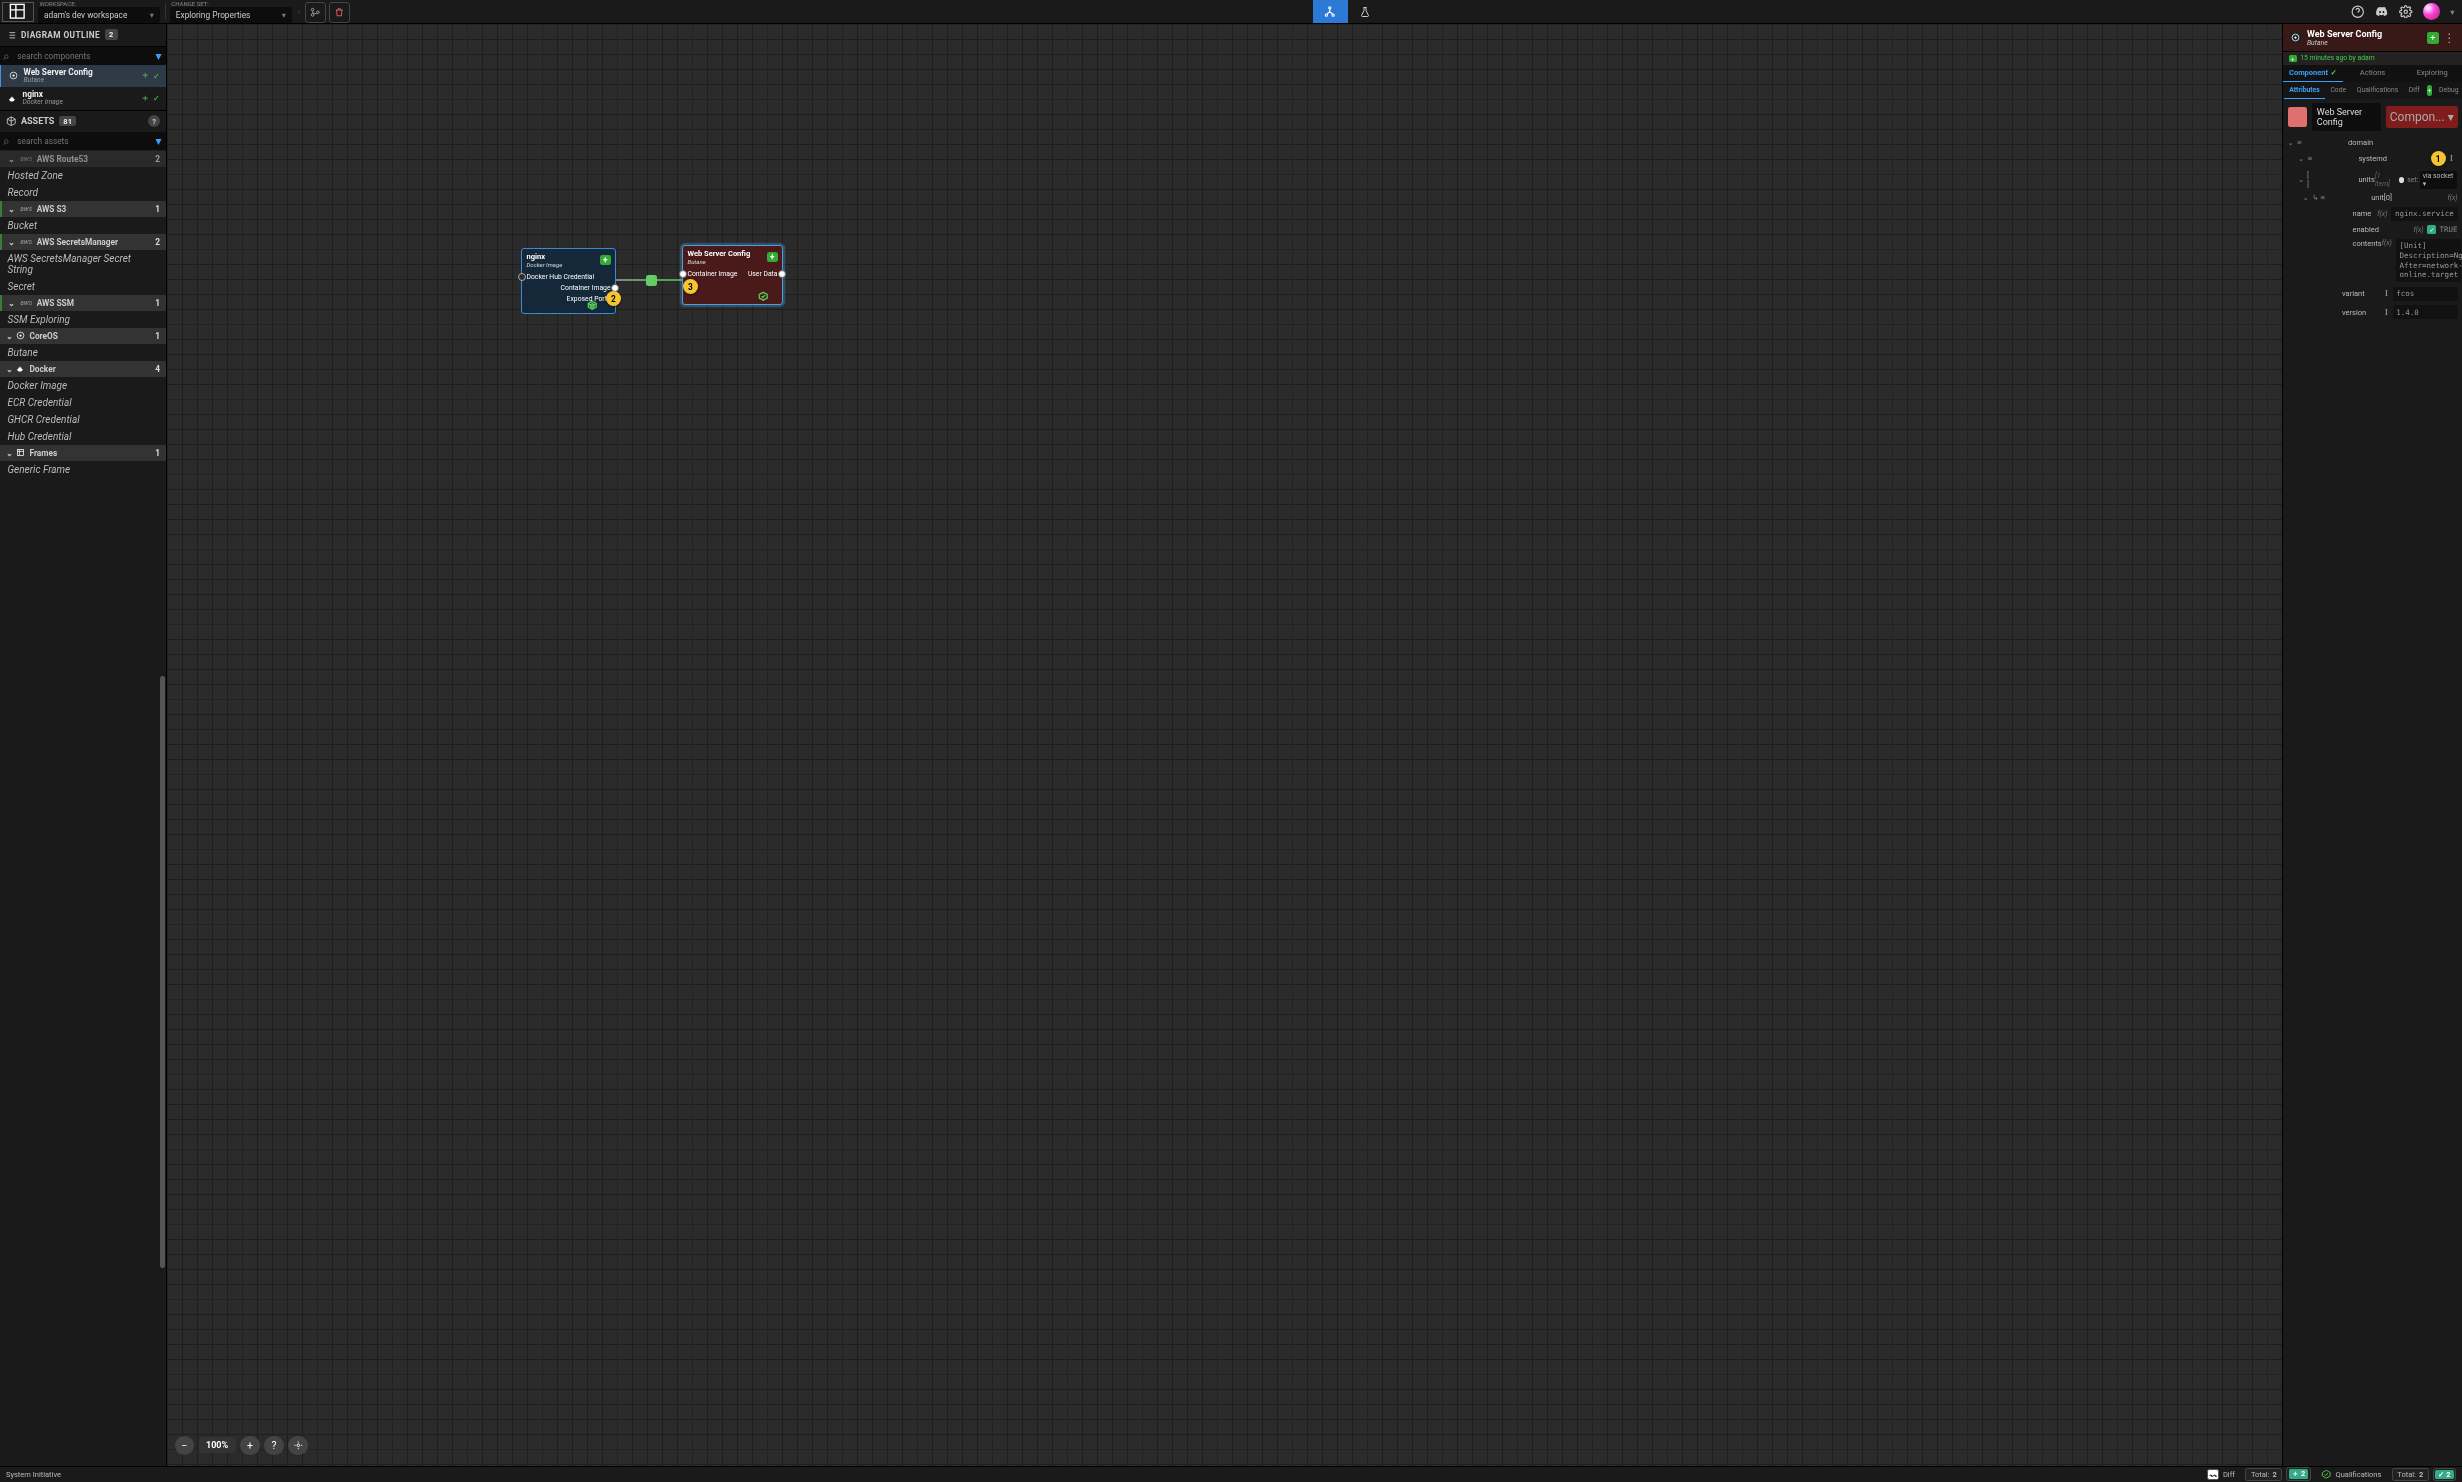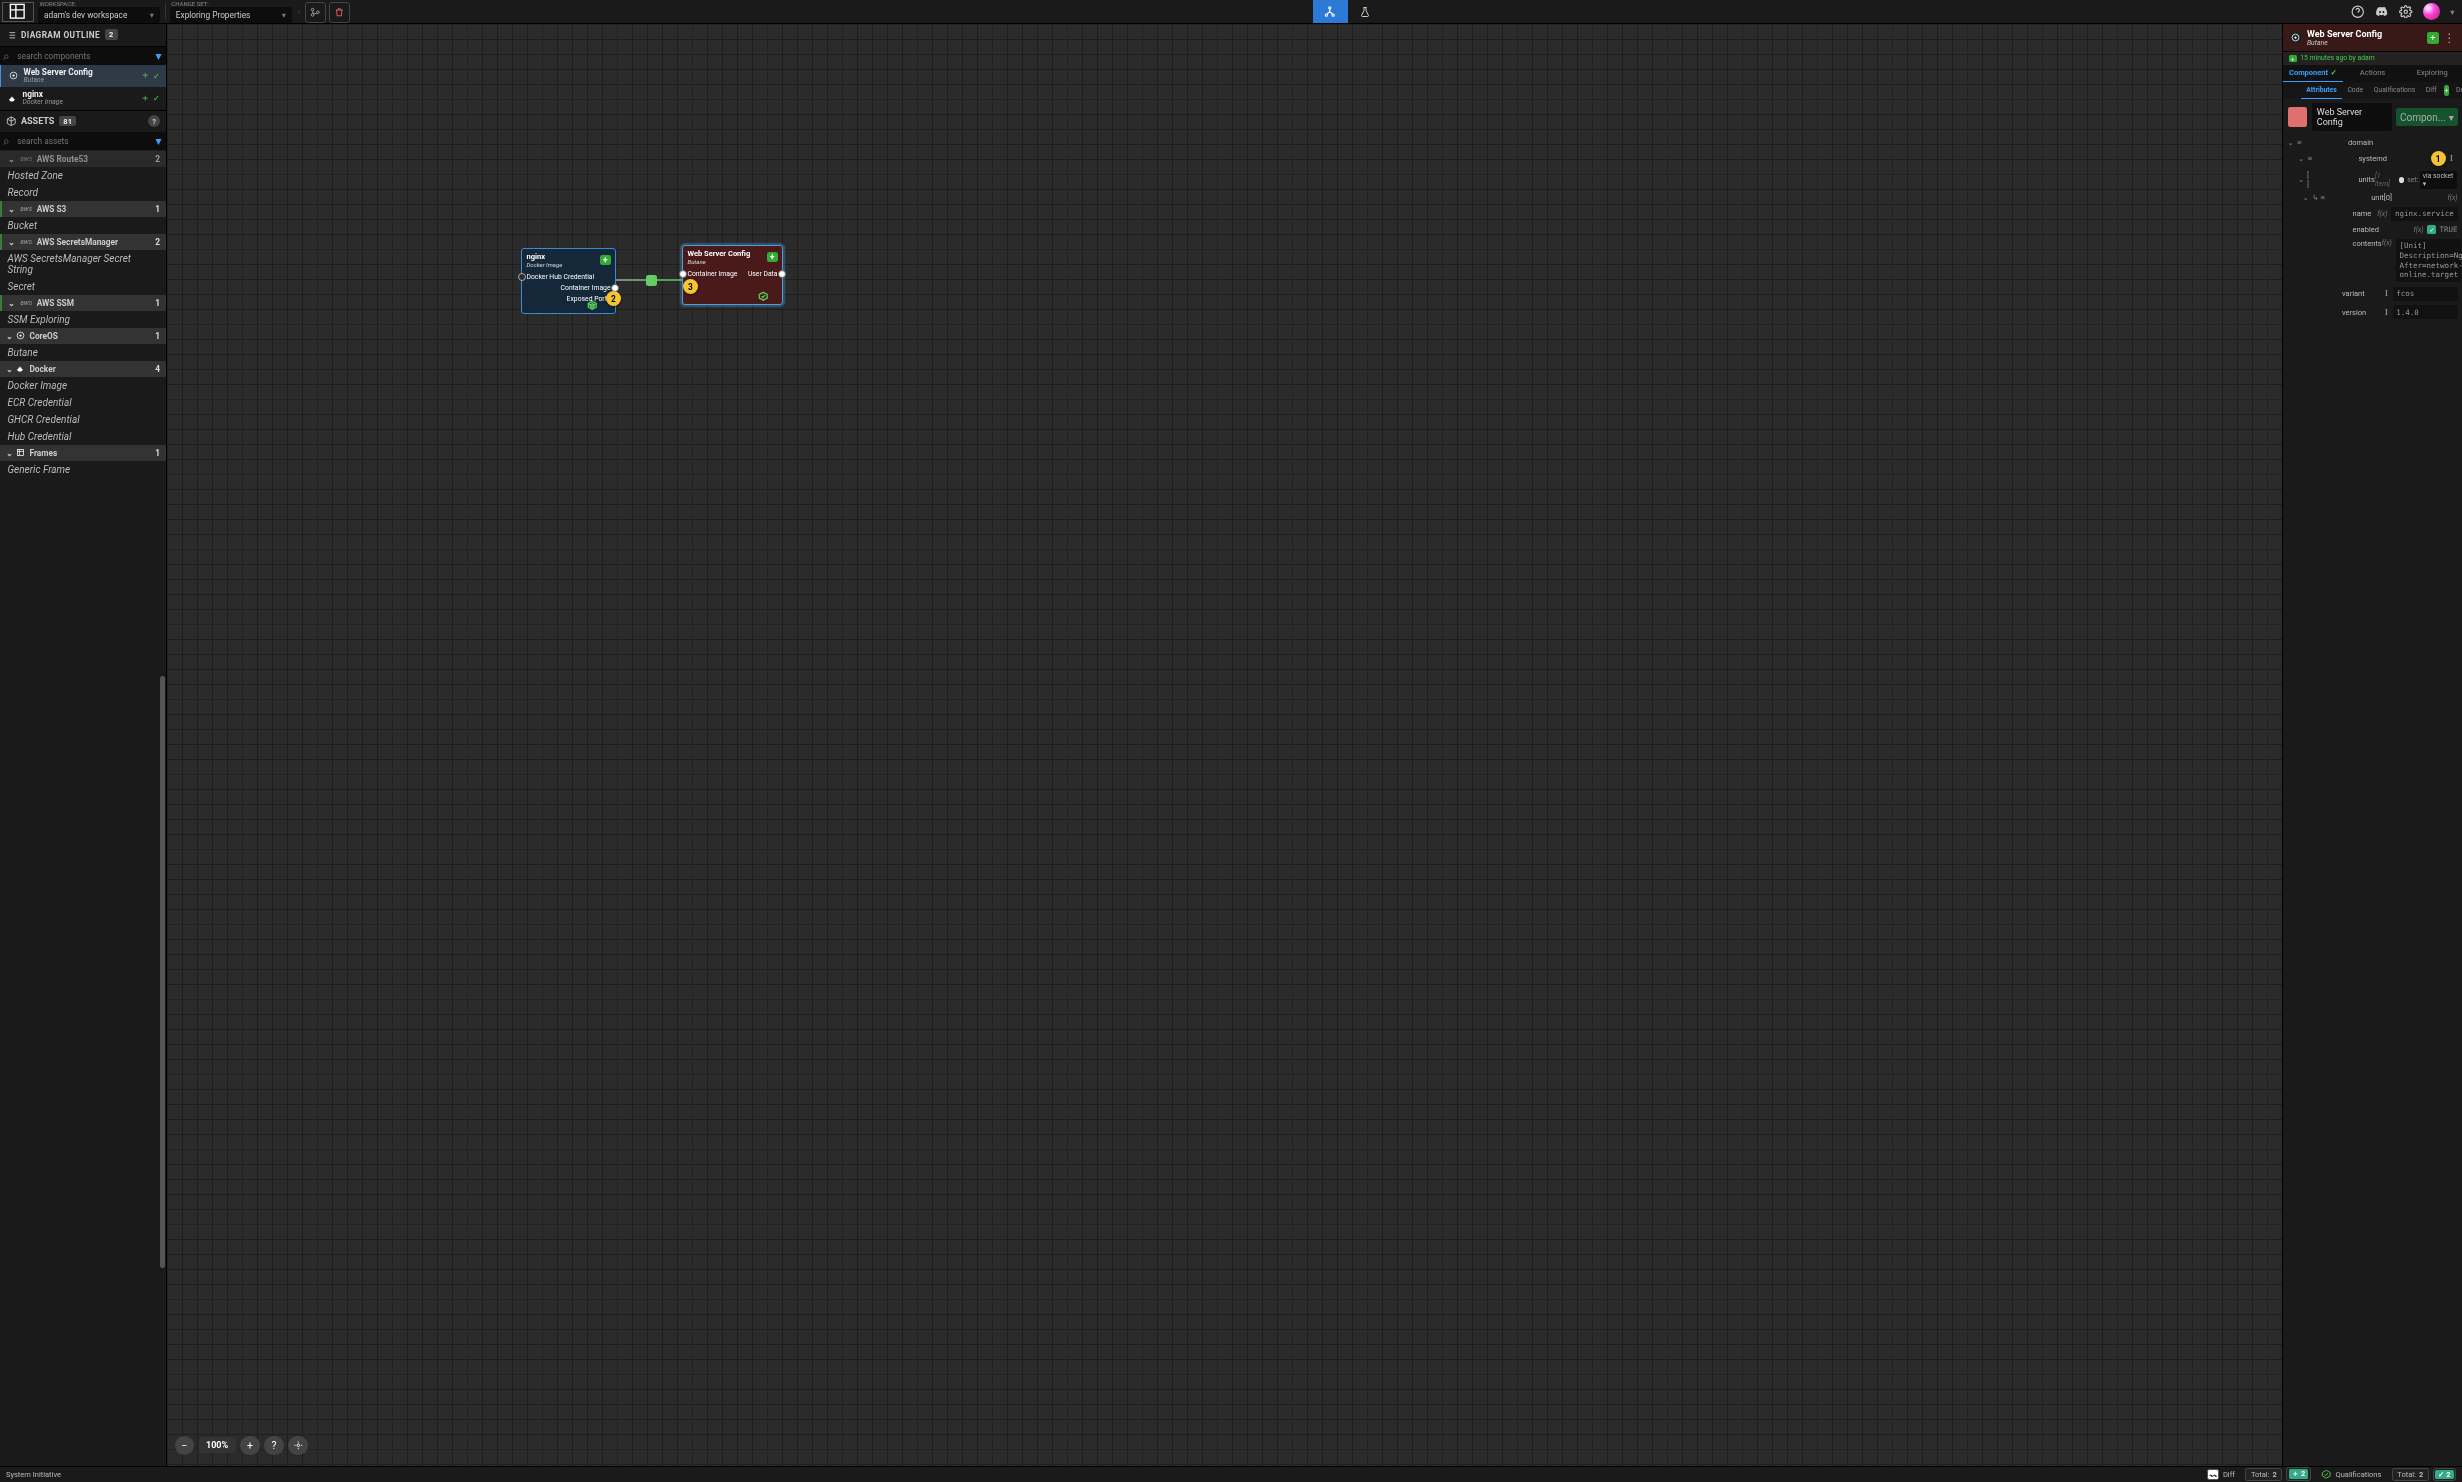--- a/index.html
+++ b/index.html
@@ -112,29 +112,29 @@
 .rp-head .plus { width:12px; height:12px; background:#3a3; border-radius:2.3px; display:flex; align-items:center; justify-content:center; color:#fff; font-size:9px; }
 .rp-head .more { margin-left:4.5px; color:#aaa; cursor:pointer; letter-spacing:0.8px; }
 .rp-meta { background:#222; padding:2.3px 6px; font-size:6.8px; color:#4c4; display:flex; align-items:center; }
 .rp-meta .pb { width:7.5px; height:7.5px; background:#3a3; border-radius:1.5px; margin-right:3.8px; display:flex; align-items:center; justify-content:center; color:#fff; font-size:6px; }
 
 .rp-tabs1 { display:flex; background:#111; font-size:7.5px; }
 .rp-tabs1 .t1 { flex:1; text-align:center; padding:3.8px 0; color:#888; cursor:pointer; }
 .rp-tabs1 .t1.active { color:#3aa0ff; border-bottom:1.5px solid #3aa0ff; font-weight:bold; }
 .rp-tabs1 .t1 .ck { color:#6c6; margin-left:2.3px; }
 
-.rp-tabs2 { display:flex; background:#151515; font-size:6.8px; align-items:center; padding:0 18px; }
+.rp-tabs2 { display:flex; background:#151515; font-size:6.8px; align-items:center; padding:0 1px; }
 .rp-tabs2 .t2 { padding:3.8px 5.3px; color:#888; cursor:pointer; }
 .rp-tabs2 .t2.active { color:#3aa0ff; font-weight:bold; border-bottom:1.5px solid #3aa0ff; }
 .rp-tabs2 .plus { width:10.5px; height:10.5px; background:#3a3; border-radius:2.3px; display:flex; align-items:center; justify-content:center; color:#fff; font-size:7.5px; margin:0 2.3px; }
 
 .rp-titlebar { display:flex; align-items:center; padding:4.5px; gap:4.5px; }
 .rp-color { width:19.5px; height:19.5px; background:#e07070; border-radius:2.3px; }
 .rp-title-input { flex:1; background:#0d0d0d; color:#ddd; font-size:9px; padding:3.8px 5.3px; border-radius:2.3px; }
-.rp-type-sel { background:#14532d; color:#aaa; font-size:10px; padding:3.8px 3.8px; border-radius:2.3px; display:flex; align-items:center; }
+.rp-type-sel { background:#7f1d1d; color:#aaa; font-size:12px; padding:3.8px 3.8px; border-radius:2.3px; display:flex; align-items:center; }
 
 .attr-tree { font-size:7.5px; color:#bbb; }
 .attr-row { display:flex; align-items:center; padding:2.3px 4.5px; position:relative; }
 .attr-row .chev { width:7.5px; color:#888; cursor:pointer; }
 .attr-row .icon-sm { margin:0 2.3px; color:#888; }
 .attr-row .lbl { flex:1;padding-left:44px; }
 .attr-row .meta { font-size:6.8px; color:#666; font-style:italic; margin-right:4.5px; }
 .attr-row .set { font-size:6.8px; color:#888; }
 .attr-row .set-sel { background:#0d0d0d; padding:0.8px 3px; border-radius:1.5px; margin-left:1.5px; font-size:6.8px; }
 .attr-row .fx { font-style:italic; color:#777; font-size:6.8px; margin-right:3.8px; }

